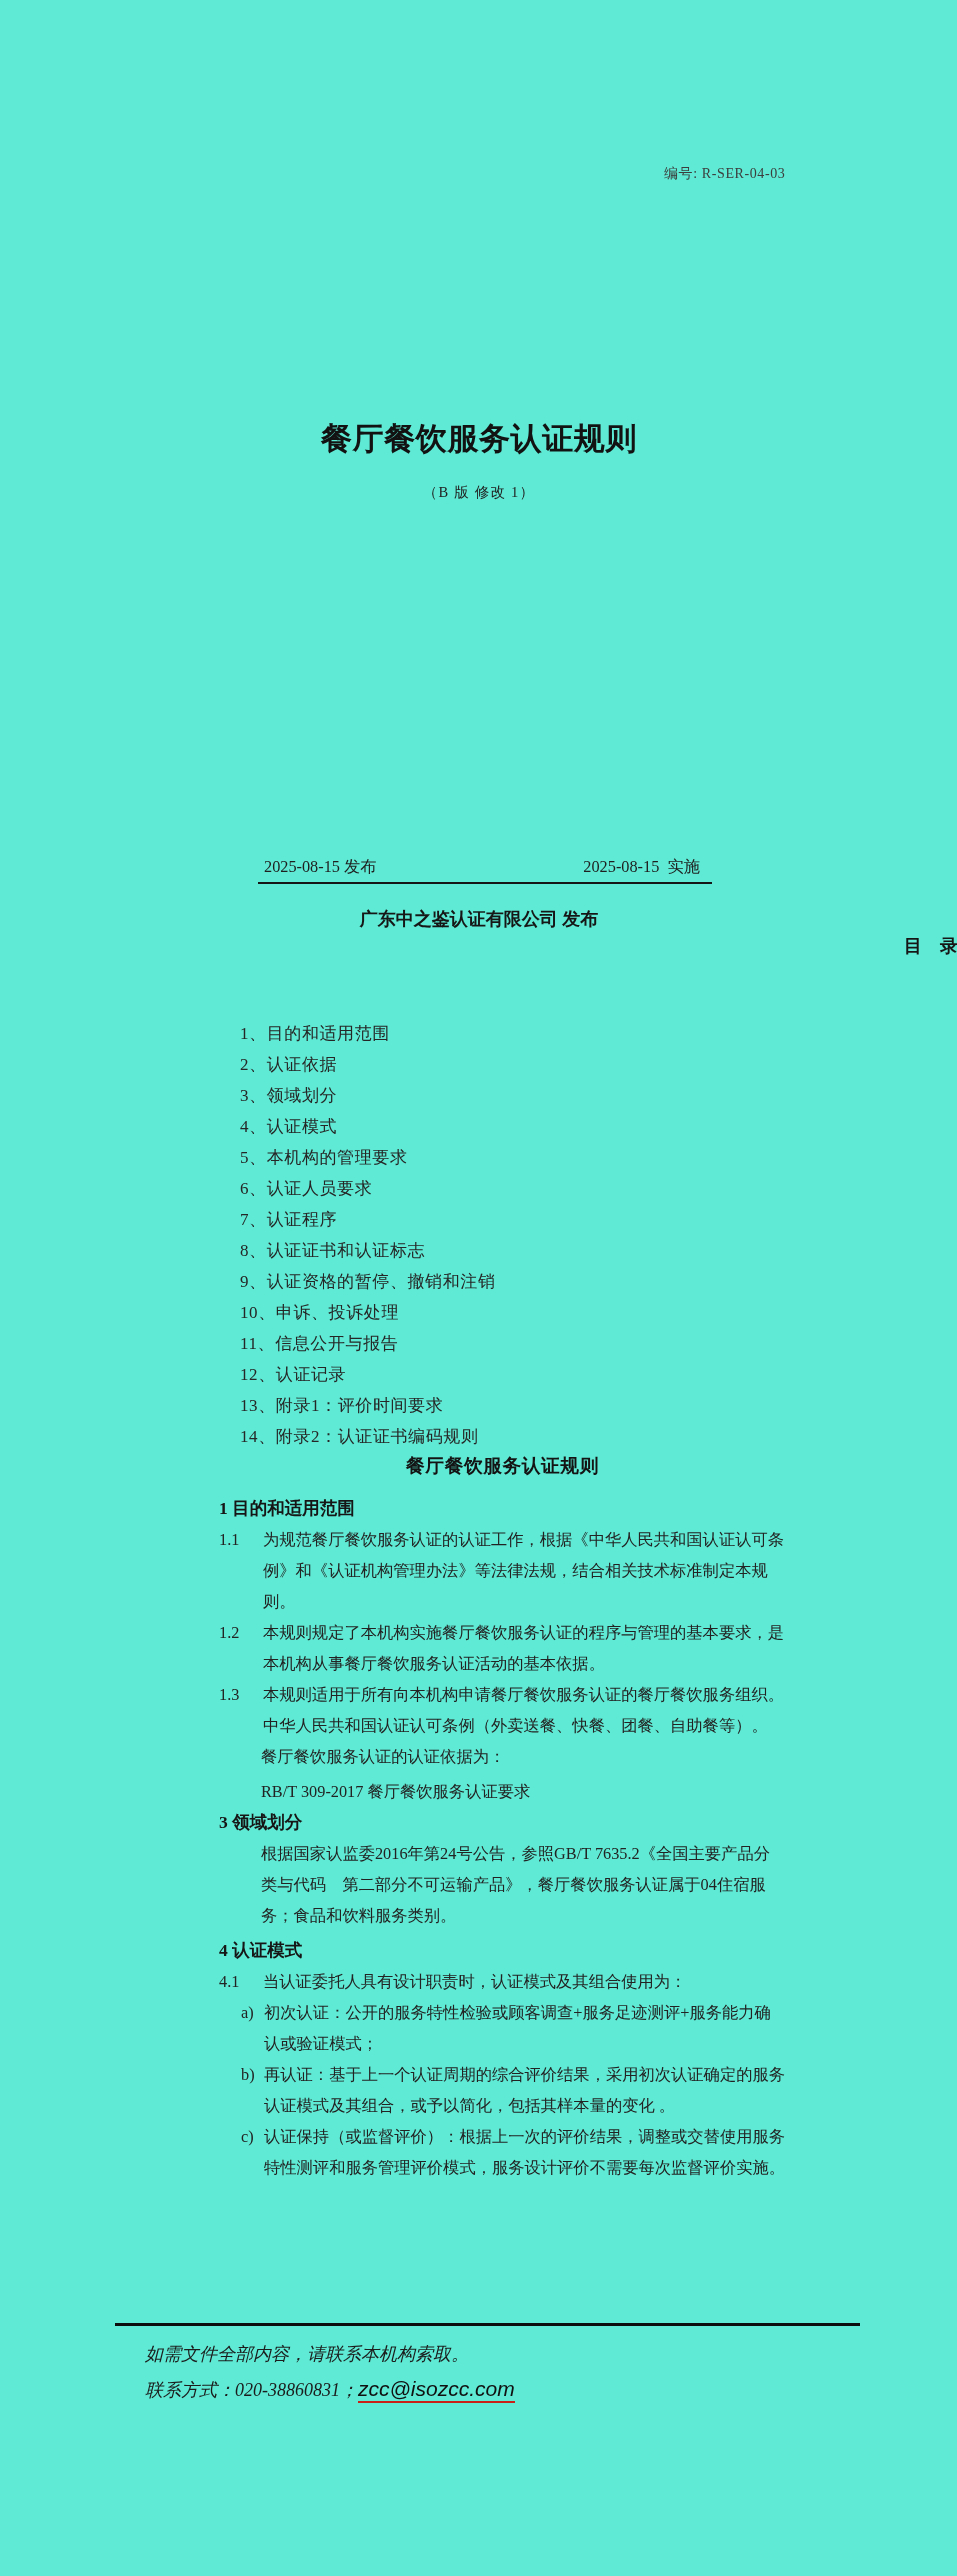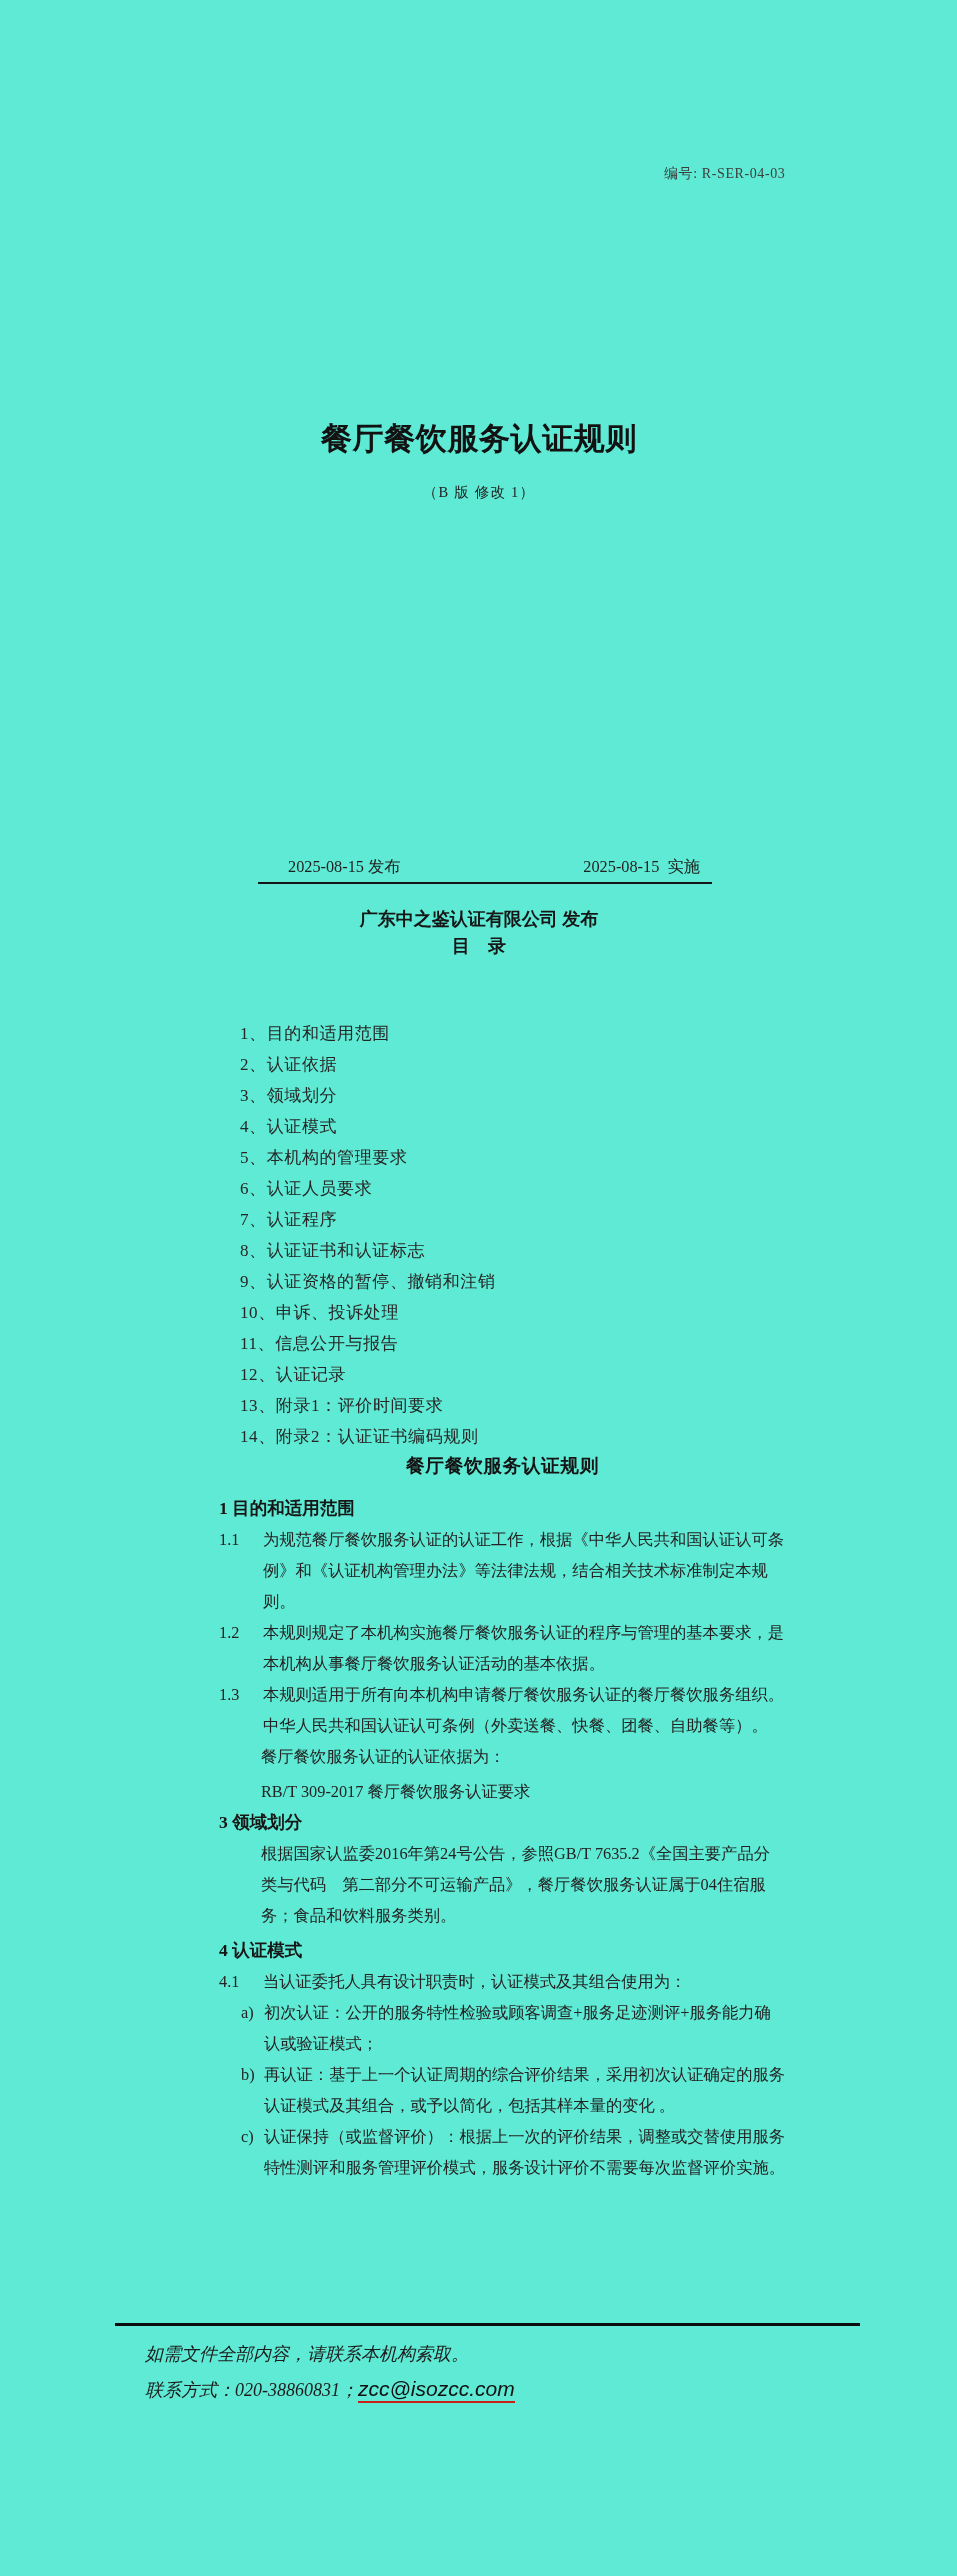--- a/index.html
+++ b/index.html
@@ -37,39 +37,39 @@
     letter-spacing: 1.2px;
     white-space: pre;
   }
   .dates-row {
     position: absolute;
     left: 264px; top: 857px; width: 436px;
     display: flex; justify-content: space-between;
     font-size: 16.3px; line-height: 20.5px;
     color: #1f1f1f;
   }
-  .dates-row span { white-space: pre; margin-left: 24px; }
+  .dates-row span { white-space: pre; }
   .header-rule {
     position: absolute;
     left: 258px; top: 882px;
     width: 454px; height: 2.4px;
     background: #161616;
   }
   .publisher-line {
     position: absolute;
     left: 0; top: 908px; width: 100%;
     text-align: center;
     font-size: 18px; line-height: 22px; font-weight: bold;
     color: #161616;
     white-space: pre;
   }
   .toc-title {
     position: absolute;
     left: 0; top: 935px; width: 100%;
-    text-align: center;
+    text-align: right;
     font-size: 18px; line-height: 22px; font-weight: bold;
     color: #161616;
     white-space: pre;
   }
   .toc-list {
     position: absolute;
     left: 240px; top: 1018px;
     font-size: 17px;
     color: #262626;
   }

